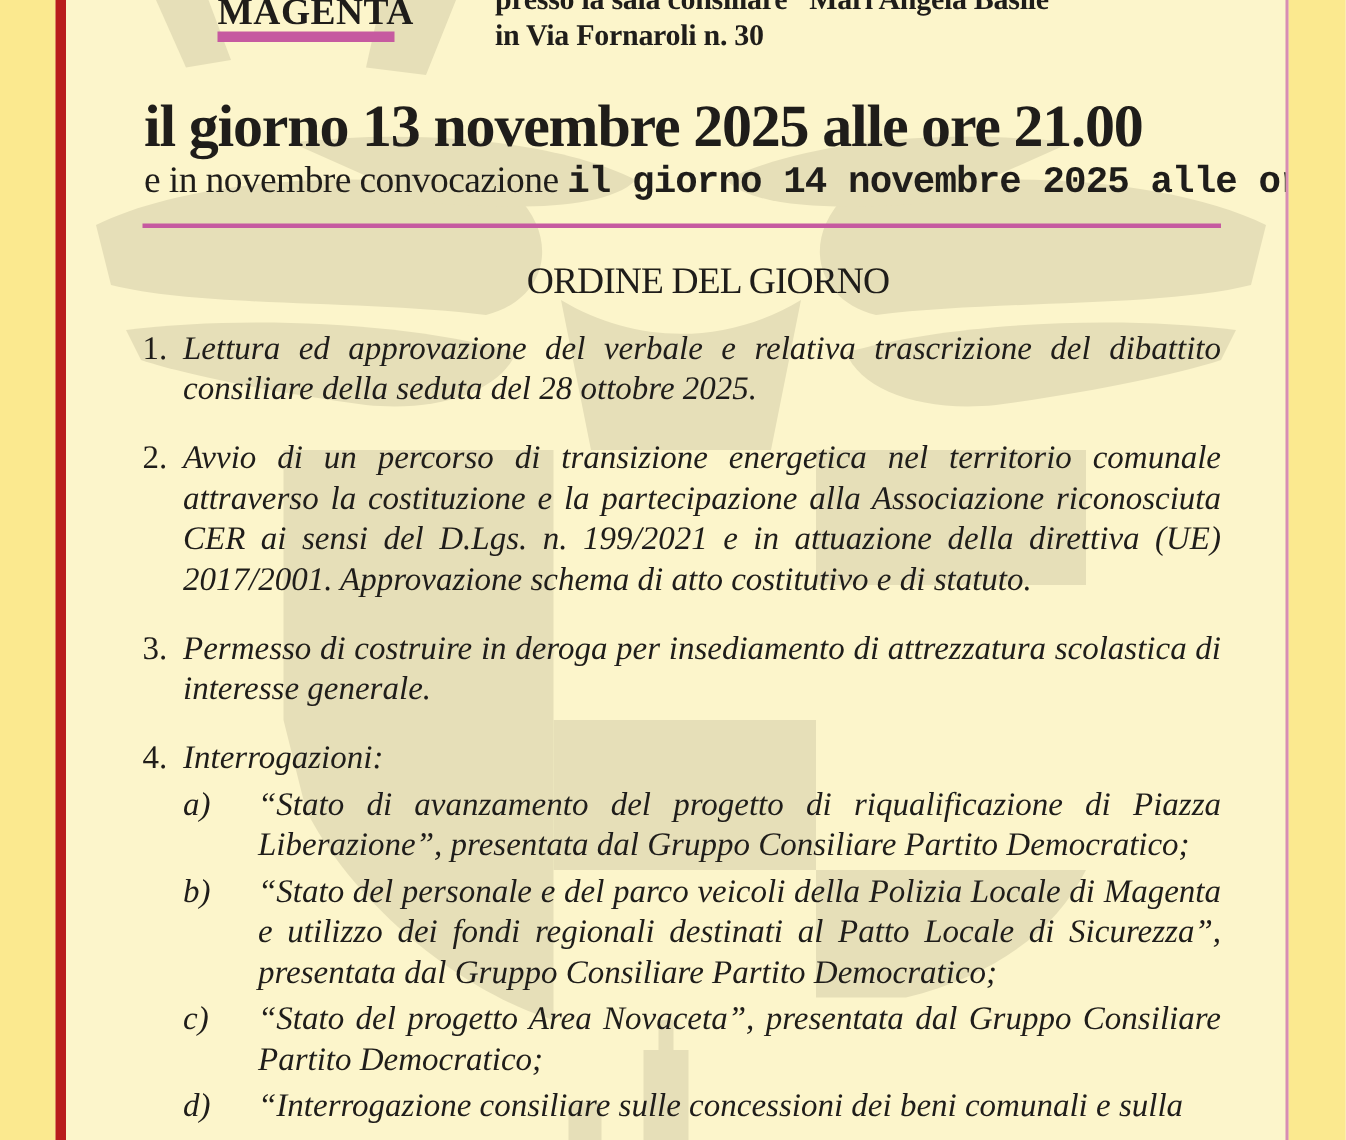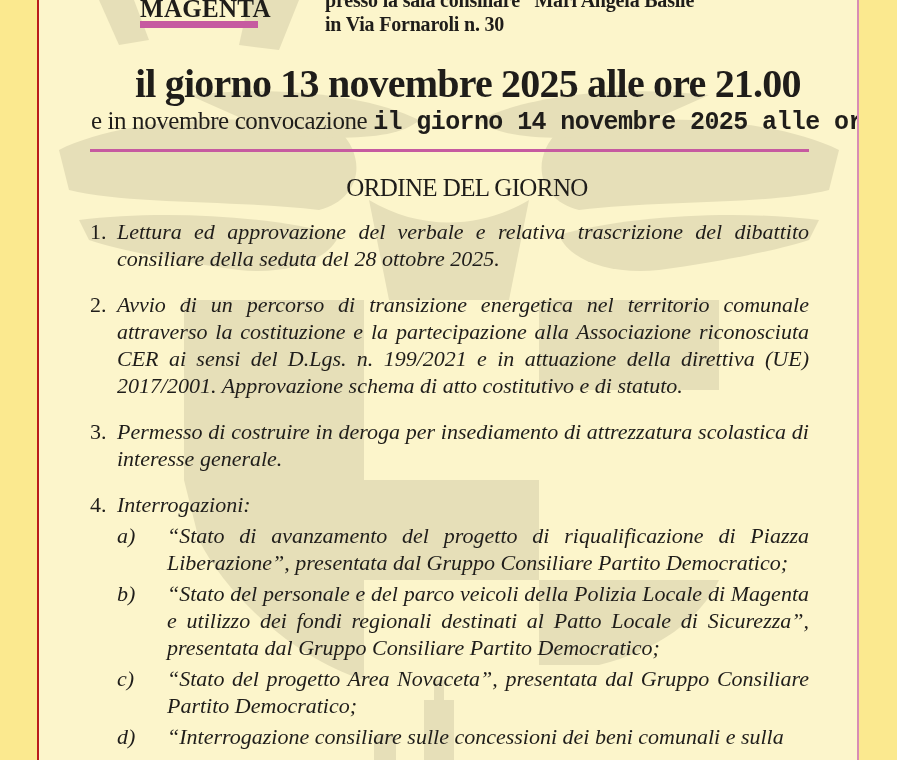--- a/index.html
+++ b/index.html
@@ -6,21 +6,21 @@
     body {
       width: 897px; height: 760px; overflow: hidden;
       background: #fbe98f;
       position: relative;
       font-family: "Liberation Serif", "DejaVu Serif", serif;
       color: #1f1d1a;
     }
     .panel {
       position: absolute; left: 37px; top: 0; width: 822px; height: 760px;
       background: #fcf5cb;
-      border-left: 2px solid #b91c1c;
+      border-left: 7px solid #b91c1c;
       border-right: 2px solid #d88db4;
       box-sizing: border-box;
       overflow: hidden;
     }
     .watermark { position: absolute; left: 0; top: 0; width: 822px; height: 760px; pointer-events: none; }
     .content { position: absolute; left: 0; top: 0; width: 822px; height: 760px; }
 
     .logo-word {
       position: absolute; left: 101px; top: -6px;
       font-family: "Liberation Serif", serif; font-weight: 700;
@@ -32,21 +32,21 @@
       background: #c65aa0;
     }
     .venue {
       position: absolute; left: 286px; top: -12px;
       font-weight: 700; font-size: 20px; line-height: 24px; color: #1f1d1a;
       letter-spacing: -0.2px;
     }
     .date-main {
       position: absolute; left: 52px; top: 60px; width: 716px;
       font-weight: 700; font-size: 40px; line-height: 48px;
-      letter-spacing: -0.8px; text-align: left; white-space: nowrap; margin-left: 44px;
+      letter-spacing: -0.8px; text-align: left; white-space: nowrap;
     }
     .date-second {
       position: absolute; left: 52px; top: 106px; width: 716px;
       font-size: 25px; line-height: 30px; white-space: nowrap; letter-spacing: -0.4px;
     }
     .date-second b { font-weight: 700; letter-spacing: -0.6px; font-family: Liberation Mono, monospace; }
     .rule {
       position: absolute; left: 51px; top: 149px; width: 719px; height: 3px;
       background: #c65aa0;
     }

